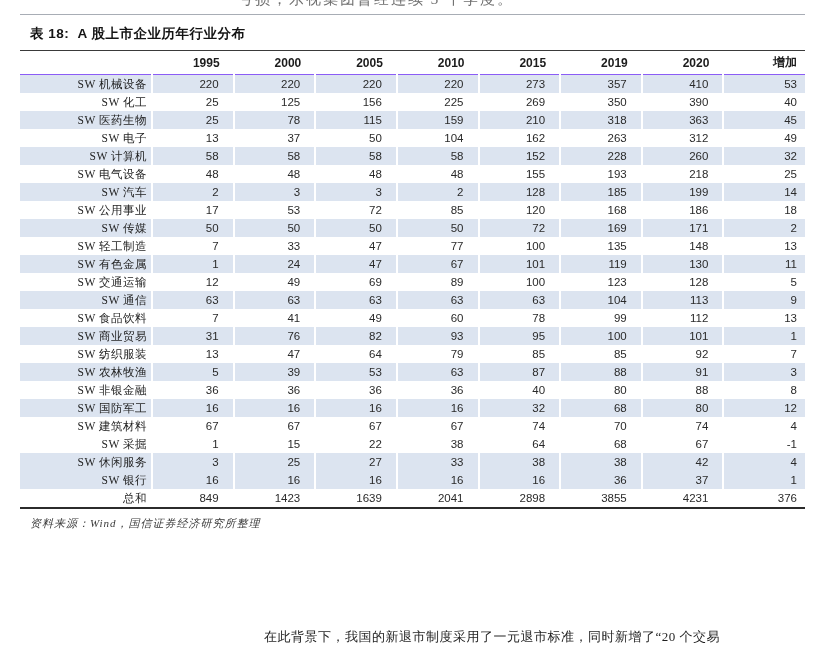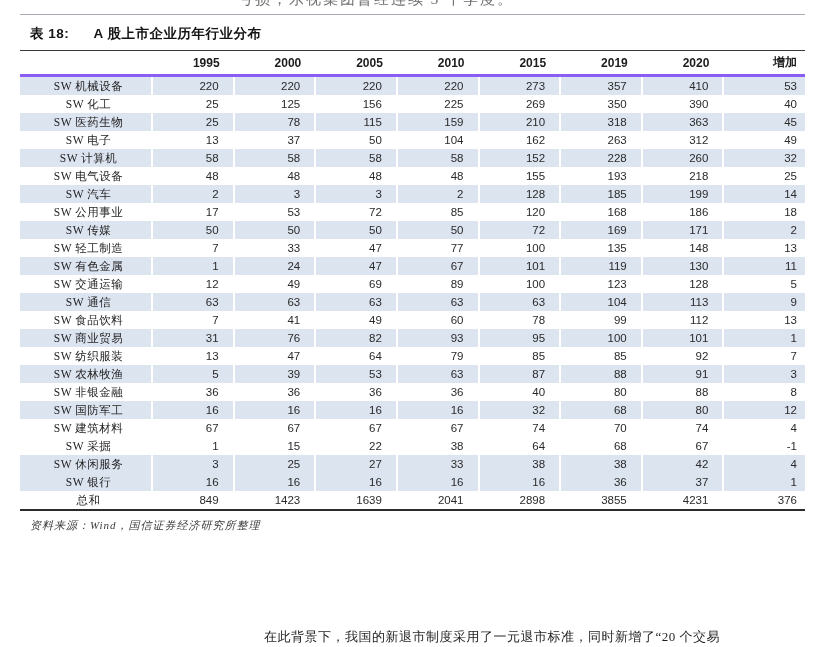--- a/index.html
+++ b/index.html
@@ -14,38 +14,38 @@
     position:absolute;top:-10px;left:238px;white-space:nowrap;
     font-size:15px;color:#6f6f6f;letter-spacing:2px;
     font-family:"Liberation Serif",serif;
   }
   .table-wrap{position:absolute;left:20px;top:14px;width:785px;}
   .top-rule{border-top:1px solid #a8adb5;height:0;}
   .caption{
     padding:10px 0 7px 10px;font-size:13.5px;font-weight:bold;color:#141414;
     letter-spacing:0.5px;
   }
-  .caption .cap-title{margin-left:20px;}
+  .caption .cap-title{margin-left:4px;}
   .head-rule{border-top:1.5px solid #3a3a3a;height:0;}
   table{width:100%;border-collapse:collapse;table-layout:fixed;}
   col.label-col{width:132px;}
   th{
     font-size:12px;font-weight:bold;text-align:right;color:#1c1c1c;
-    padding:3px 14px 3px 0;height:12px;border-bottom:3px solid #8b5cf6;
+    padding:3px 14px 3px 0;height:12px;border-bottom:1px solid #8b5cf6;
   }
   th.corner{padding:0;}
   th:last-child{padding-right:8px;margin-top:12px;}
   td{
     font-size:11.5px;text-align:right;color:#2a2a2a;
     padding:0 14px 0 0;height:18px;line-height:18px;
     border-right:2px solid #ffffff;overflow:hidden;white-space:nowrap;
   }
   td:last-child{padding-right:8px;border-right:none;}
   td.label{
-    text-align:center;padding:0 4px 0 10px;
+    text-align:right;padding:0 4px 0 10px;
     font-family:"Liberation Serif",serif;letter-spacing:0.5px;color:#1f1f1f;
   }
   tr.shaded td{background:#dce4f0;}
   .bottom-rule{border-top:2px solid #2b2b2b;height:0;}
   .source{
     padding:7px 0 0 10px;font-size:11px;color:#3a3a3a;letter-spacing:1px;
     font-family:"Liberation Serif",serif;font-style:italic;
   }
   .body-text{
     position:absolute;left:264px;top:628px;white-space:nowrap;

